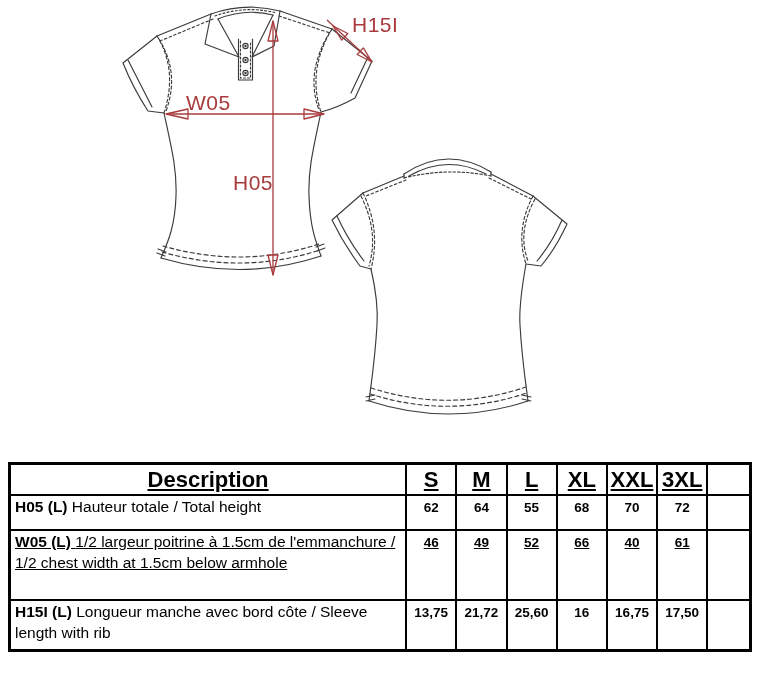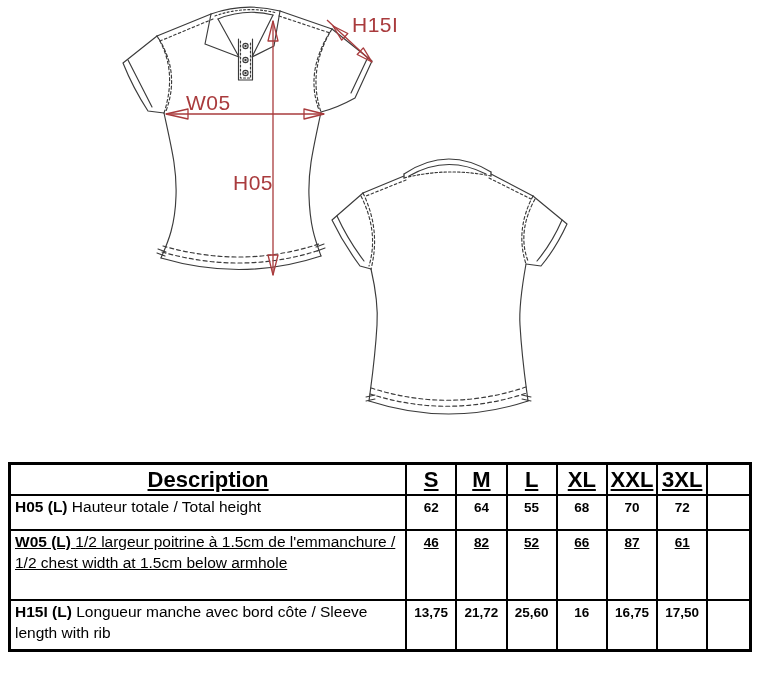--- a/index.html
+++ b/index.html
@@ -160,24 +160,24 @@
         <td class="val">55</td>
         <td class="val">68</td>
         <td class="val">70</td>
         <td class="val">72</td>
         <td class="empty"></td>
       </tr>
 
       <tr class="row-w05">
         <td class="desc"><b>W05 (L)</b> <span>1/2 largeur poitrine à 1.5cm de l'emmanchure / 1/2 chest width at 1.5cm below armhole</span></td>
         <td class="val">46</td>
-        <td class="val">82</td>
+        <td class="val">49</td>
         <td class="val">52</td>
         <td class="val">66</td>
-        <td class="val">87</td>
+        <td class="val">40</td>
         <td class="val">61</td>
         <td class="empty"></td>
       </tr>
 
       <tr class="row-h15i">
         <td class="desc"><b>H15I (L)</b> <span>Longueur manche avec bord côte / Sleeve length with rib</span></td>
         <td class="val">13,75</td>
         <td class="val">21,72</td>
         <td class="val">25,60</td>
         <td class="val">16</td>

